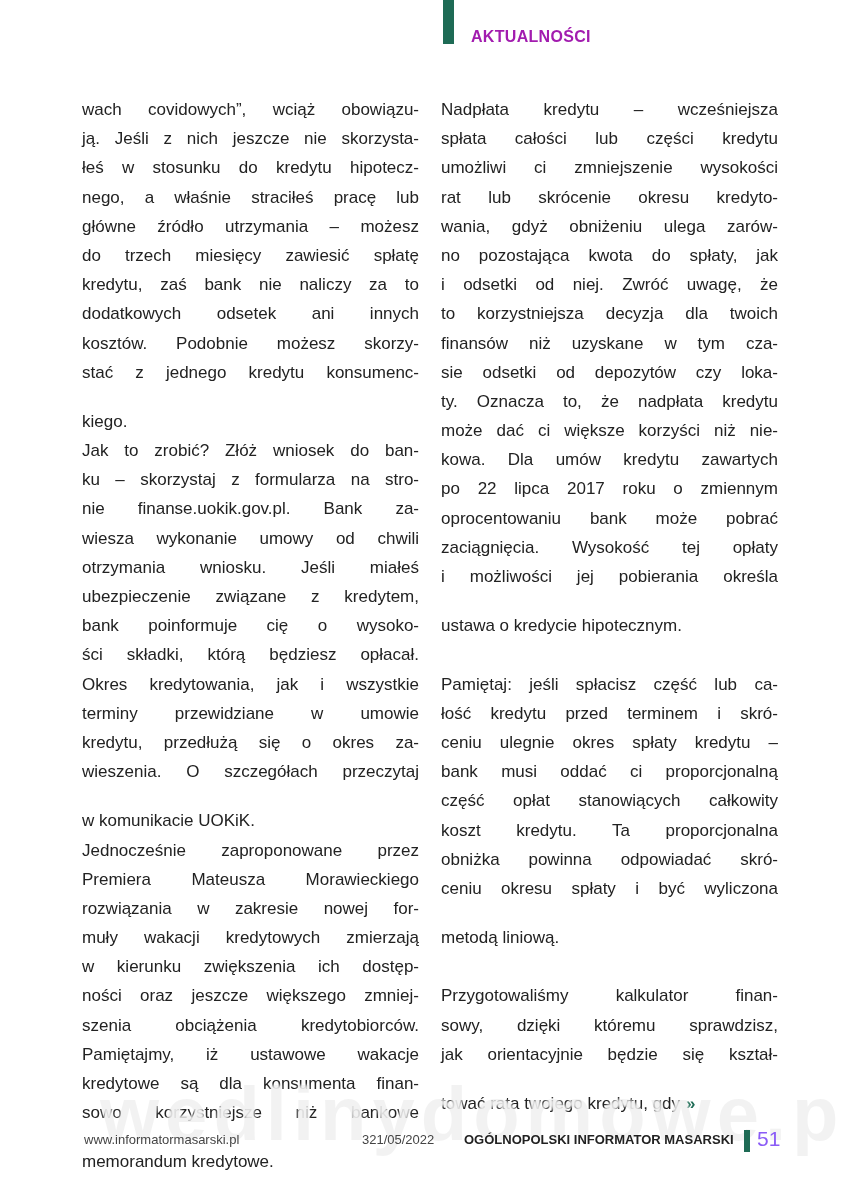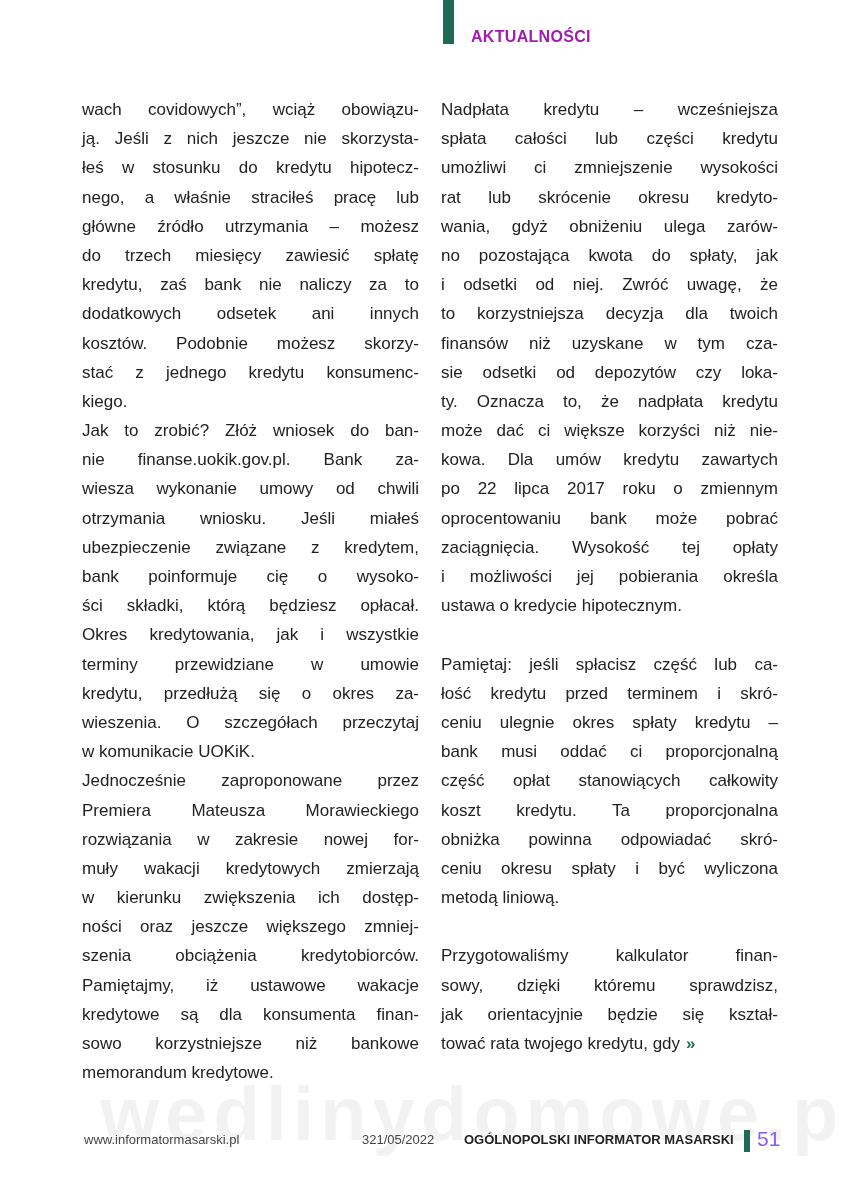--- a/index.html
+++ b/index.html
@@ -6,21 +6,21 @@
   body { width:843px; height:1200px; position:relative; overflow:hidden;
          font-family:"DejaVu Sans", "Liberation Sans", sans-serif; color:#222222; }
   .section-bar { position:absolute; left:443px; top:0; width:11px; height:44px; background:#1e6b55; }
   .section-title { position:absolute; left:471px; top:28px; font-size:16px; font-weight:bold;
                    color:#a21caf; letter-spacing:0.3px; font-family:"Liberation Sans", sans-serif; }
   .col { position:absolute; top:95px; width:337px; font-size:17px; line-height:29.2px;
          font-family:"Liberation Sans", sans-serif; color:#222; }
   .col-left { left:82px; }
   .col-right { left:441px; }
   .line { display:block; white-space:nowrap; text-align:justify; text-align-last:justify; height:29.2px; overflow:visible; }
-  .line.last { text-align-last:left; }
+  .line.last { text-align-last:left;margin-top:20px; }
   .gap { height:29.2px; }
   b { font-weight:normal; }
   .arrow { color:#1e6b55; font-weight:bold; margin-left:6px; }
   .watermark { position:absolute; left:100px; top:1070px; font-size:76px; font-weight:bold;
                color:rgba(0,0,0,0.05); letter-spacing:6px; font-family:"Liberation Sans", sans-serif;
                white-space:nowrap; text-shadow:0 0 3px rgba(255,255,255,0.9); }
   .footer { position:absolute; top:1132px; font-size:13px; color:#444; font-family:"Liberation Sans", sans-serif; }
   .footer-url { left:84px; }
   .footer-issue { left:362px; }
   .footer-brand { left:464px; font-weight:bold; color:#222; }
@@ -39,20 +39,21 @@
     <span class="line">łeś w stosunku do kredytu hipotecz-</span>
     <span class="line">nego, a właśnie straciłeś pracę lub</span>
     <span class="line">główne źródło utrzymania – możesz</span>
     <span class="line">do trzech miesięcy zawiesić spłatę</span>
     <span class="line">kredytu, zaś bank nie naliczy za to</span>
     <span class="line">dodatkowych odsetek ani innych</span>
     <span class="line">kosztów. Podobnie możesz skorzy-</span>
     <span class="line">stać z jednego kredytu konsumenc-</span>
     <span class="line last">kiego.</span>
     <span class="line">Jak to zrobić? Złóż wniosek do ban-</span>
+    <span class="line">ku – skorzystaj z formularza na stro-</span>
     <span class="line">nie finanse.uokik.gov.pl. Bank za-</span>
     <span class="line">wiesza wykonanie umowy od chwili</span>
     <span class="line">otrzymania wniosku. Jeśli miałeś</span>
     <span class="line">ubezpieczenie związane z kredytem,</span>
     <span class="line">bank poinformuje cię o wysoko-</span>
     <span class="line">ści składki, którą będziesz opłacał.</span>
     <span class="line">Okres kredytowania, jak i wszystkie</span>
     <span class="line">terminy przewidziane w umowie</span>
     <span class="line">kredytu, przedłużą się o okres za-</span>
     <span class="line">wieszenia. O szczegółach przeczytaj</span>

